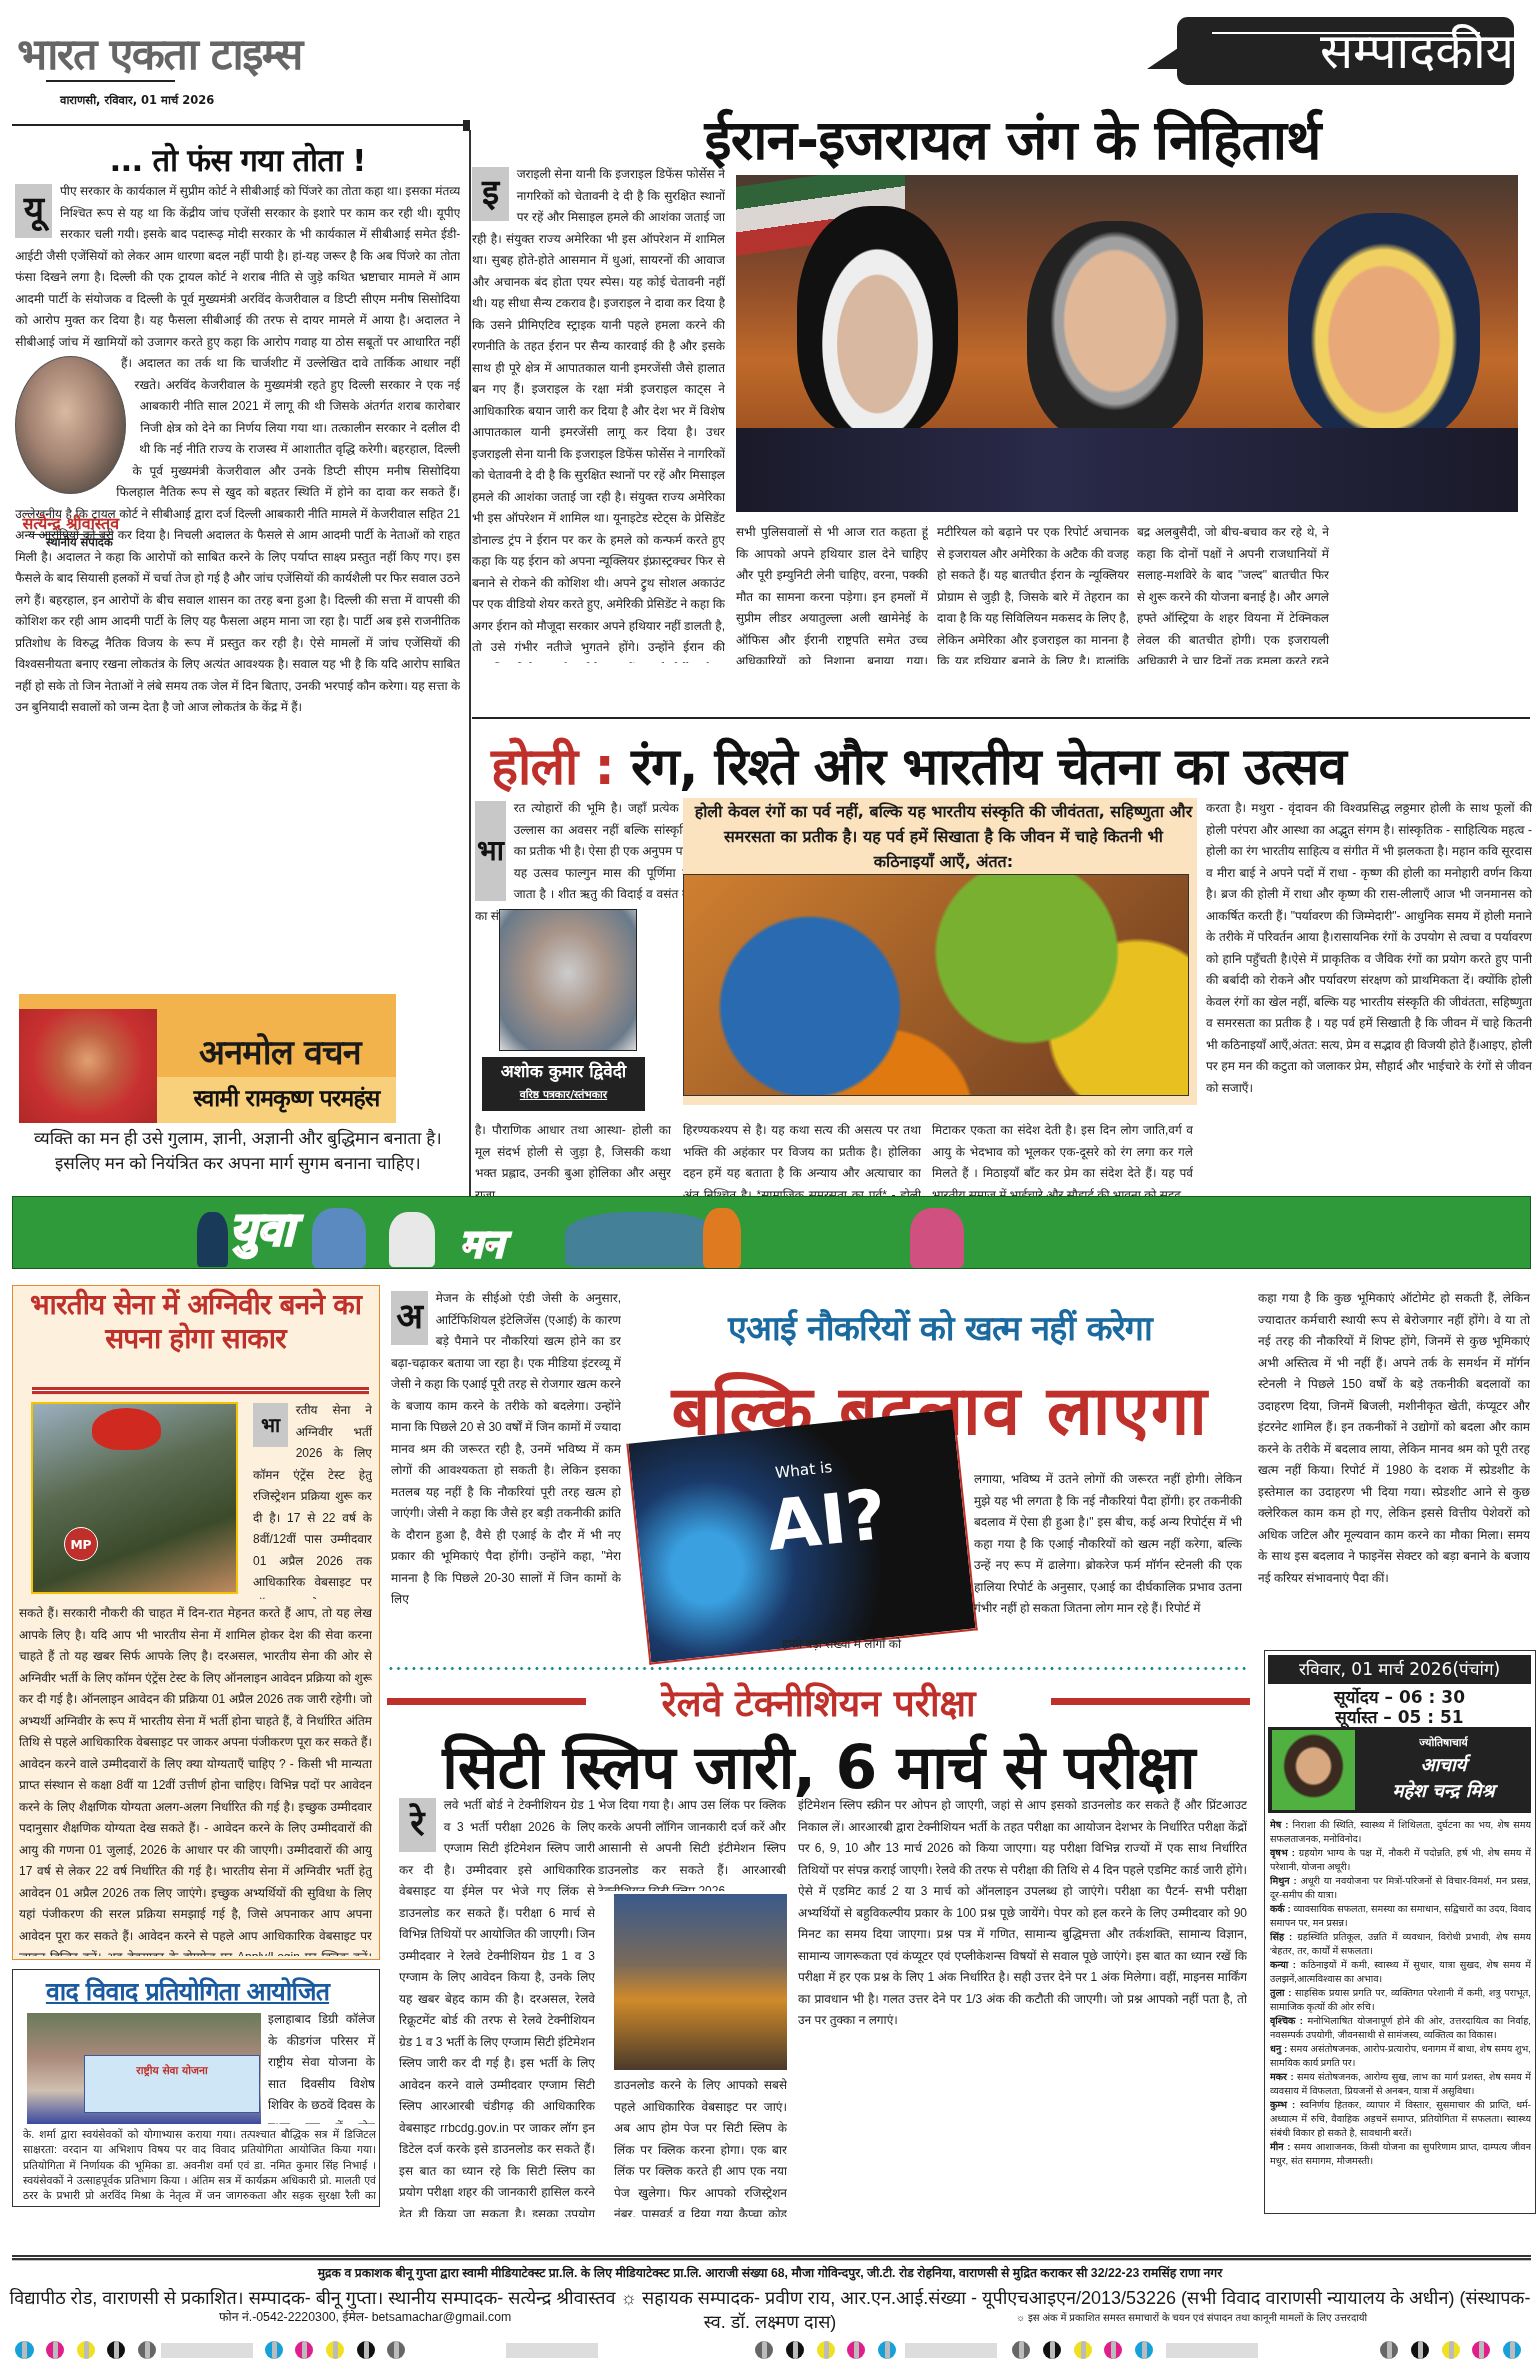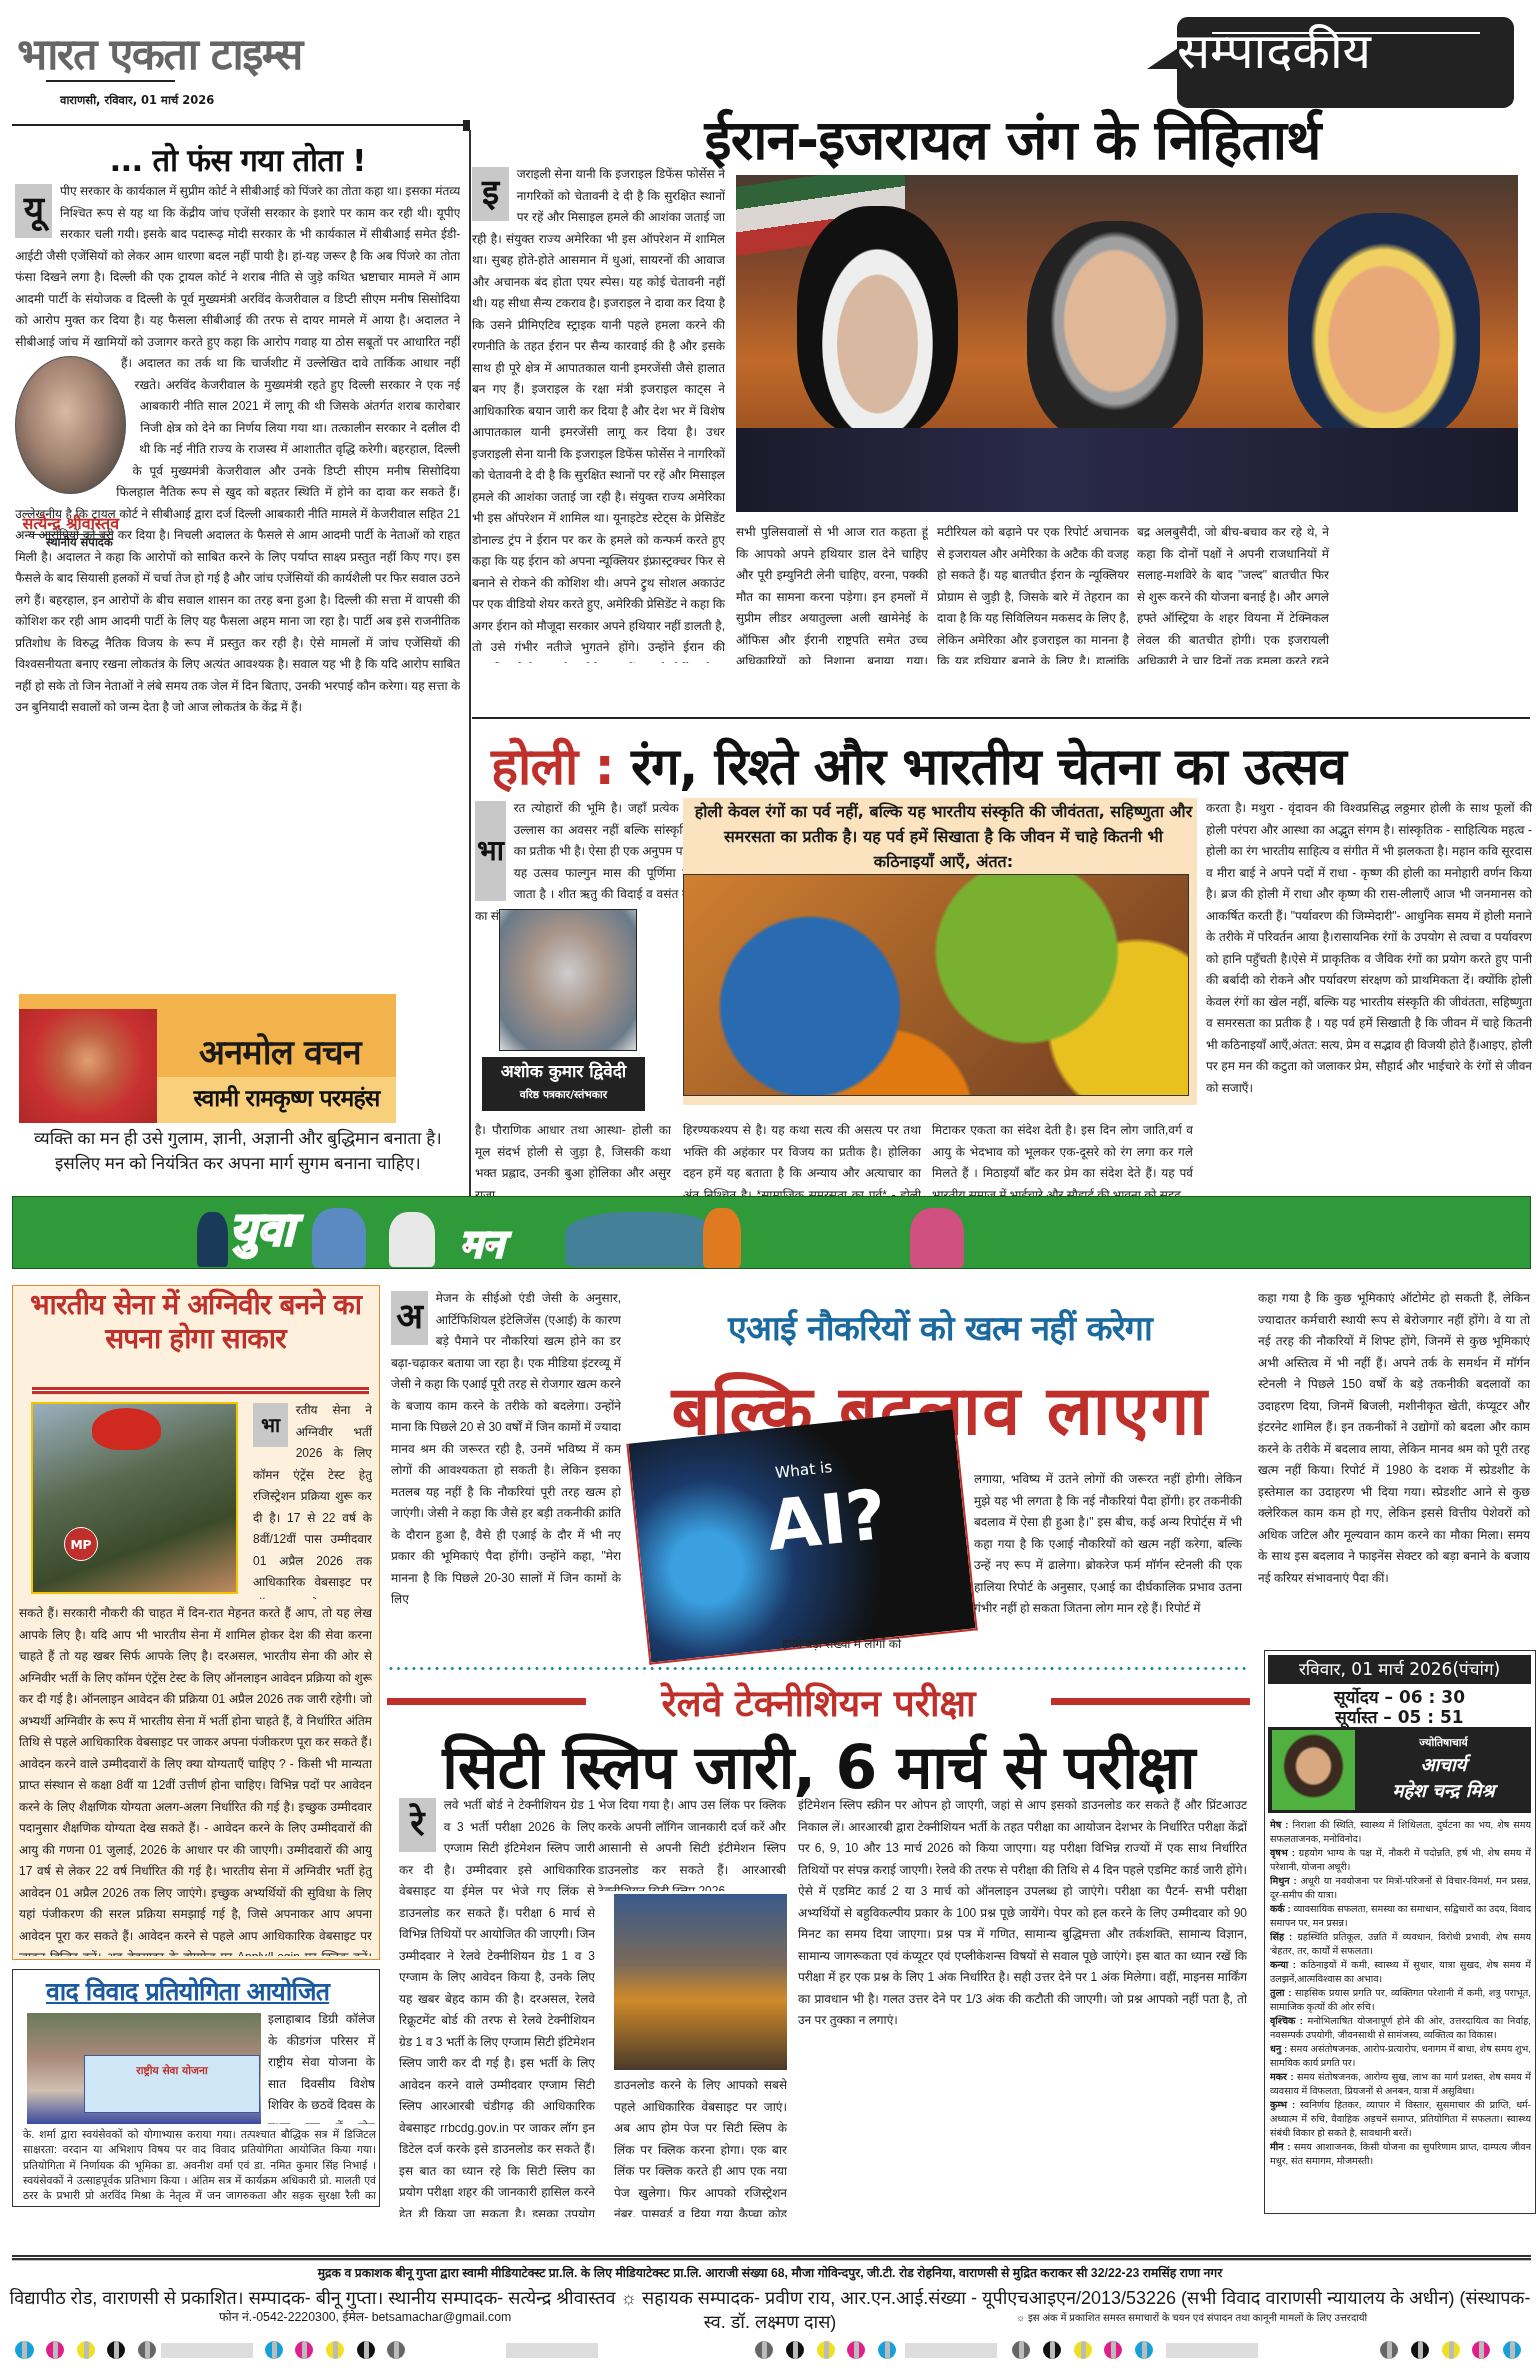--- a/index.html
+++ b/index.html
@@ -11,21 +11,21 @@
   .dropcap { float: left; width: 37px; height: 54px; background: #c8c8c8; font-weight: 900; font-size: 35px; line-height: 51px; text-align: center; margin: 3.1px 7.7px 1.5px 0; color: #111; font-family: "DejaVu Sans", sans-serif; }
   .headline { font-family: "DejaVu Sans", sans-serif; font-weight: 900; letter-spacing: -0.8px; color: #111; }
   .rule { background: #222; }
   .photo { background: #888; overflow: hidden; }
   .col-rule { position: absolute; width: 1.5px; background: #333; }
 
   
   #masthead-title { left: 17px; top: 23px; font-size: 43px; color: #666; font-weight: 900; letter-spacing: -1.5px; }
   #masthead-underline { left: 46px; top: 80px; width: 129px; height: 2.3px; }
   #dateline { left: 60px; top: 92px; font-size: 11.5px; font-weight: 700; }
-  #editorial-badge { left: 1177px; top: 17px; width: 337px; height: 91px; background: #222; border-radius: 10.7px; color: #fff; font-size: 49px; text-align: left; line-height: 69px; font-weight: 300; }
+  #editorial-badge { left: 1177px; top: 17px; width: 337px; height: 68px; background: #222; border-radius: 10.7px; color: #fff; font-size: 49px; text-align: right; line-height: 69px; font-weight: 300; }
   #editorial-badge-tail { left: 1147px; top: 46px; width: 0; height: 0; border-top: 23px solid transparent; border-right: 34px solid #222; border-bottom: 0 solid transparent; }
   #editorial-badge-line { left: 1212px; top: 32px; width: 268px; height: 2.3px; background: #fff; }
 
   #main-headline { left: 514px; top: 100px; width: 997px; font-size: 55px; text-align: center; }
 
   
   #left-rule-top { left: 11.5px; top: 124px; width: 456px; height: 2.3px; }
   #left-rule-cap { left: 463px; top: 120px; width: 7px; height: 10.7px; background: #222; }
   #vert-divider { left: 469px; top: 130px; height: 1066px; }
   #tota-headline { left: 23px; top: 138px; width: 429px; font-size: 31px; text-align: center; }
@@ -53,21 +53,21 @@
   #iran-body-4 { left: 1137px; width: 192px; }
   #holi-rule-top { left: 472px; top: 717px; width: 1058px; height: 2.3px; }
 
   
   #holi-headline { left: 491px; top: 729px; width: 1043px; font-size: 51px; }
   #holi-headline .red { color: #c0302a; }
   #holi-body-1 { left: 475px; top: 798px; width: 253px; height: 130px; overflow: hidden; }
   #holi-author-photo { left: 499px; top: 909px; width: 138px; height: 142px; background: radial-gradient(ellipse at 50% 45%, #ccc 0%, #a89488 40%, #6a7a8a 80%, #ddd 100%); border: 1.5px solid #222; }
   #holi-author-band { left: 482px; top: 1057px; width: 163px; height: 54px; background: #222; color: #fff; text-align: center; }
   #holi-author-name { font-weight: 900; font-size: 17px; line-height: 29px; }
-  #holi-author-role { font-weight: 700; font-size: 10.7px; line-height: 17px; }
+  #holi-author-role { font-weight: 700; font-size: 10.7px; line-height: 17px; text-decoration: underline; }
   #holi-body-2 { left: 475px; top: 1120px; width: 196px; height: 84px; overflow: hidden; }
   #holi-quote-box { left: 683px; top: 798px; width: 514px; height: 307px; background: #fbe3c0; }
   #holi-quote-text { left: 694px; top: 799px; width: 499px; font-weight: 700; font-size: 16px; line-height: 25px; text-align: center; font-family: "DejaVu Sans", sans-serif; }
   #holi-photo { left: 683px; top: 874px; width: 506px; height: 222px; border: 1.5px solid #333; background: radial-gradient(circle at 25% 60%, #2a6ab0 0 22%, transparent 23%), radial-gradient(circle at 68% 35%, #7ab030 0 24%, transparent 25%), radial-gradient(circle at 90% 70%, #e8c020 0 18%, transparent 19%), radial-gradient(circle at 40% 110%, #e07a10 0 22%, transparent 23%), linear-gradient(135deg, #d08030, #6a3a20); }
   #holi-body-3 { left: 683px; top: 1120px; width: 238px; height: 84px; overflow: hidden; }
   #holi-body-4 { left: 932px; top: 1120px; width: 261px; height: 84px; overflow: hidden; }
   #holi-body-5 { left: 1206px; top: 798px; width: 326px; height: 406px; overflow: hidden; }
 
   
   #yuva-banner { left: 11.5px; top: 1196px; width: 1519px; height: 73px; background: #2e9a3a; border: 0.8px solid #1a5a20; }

